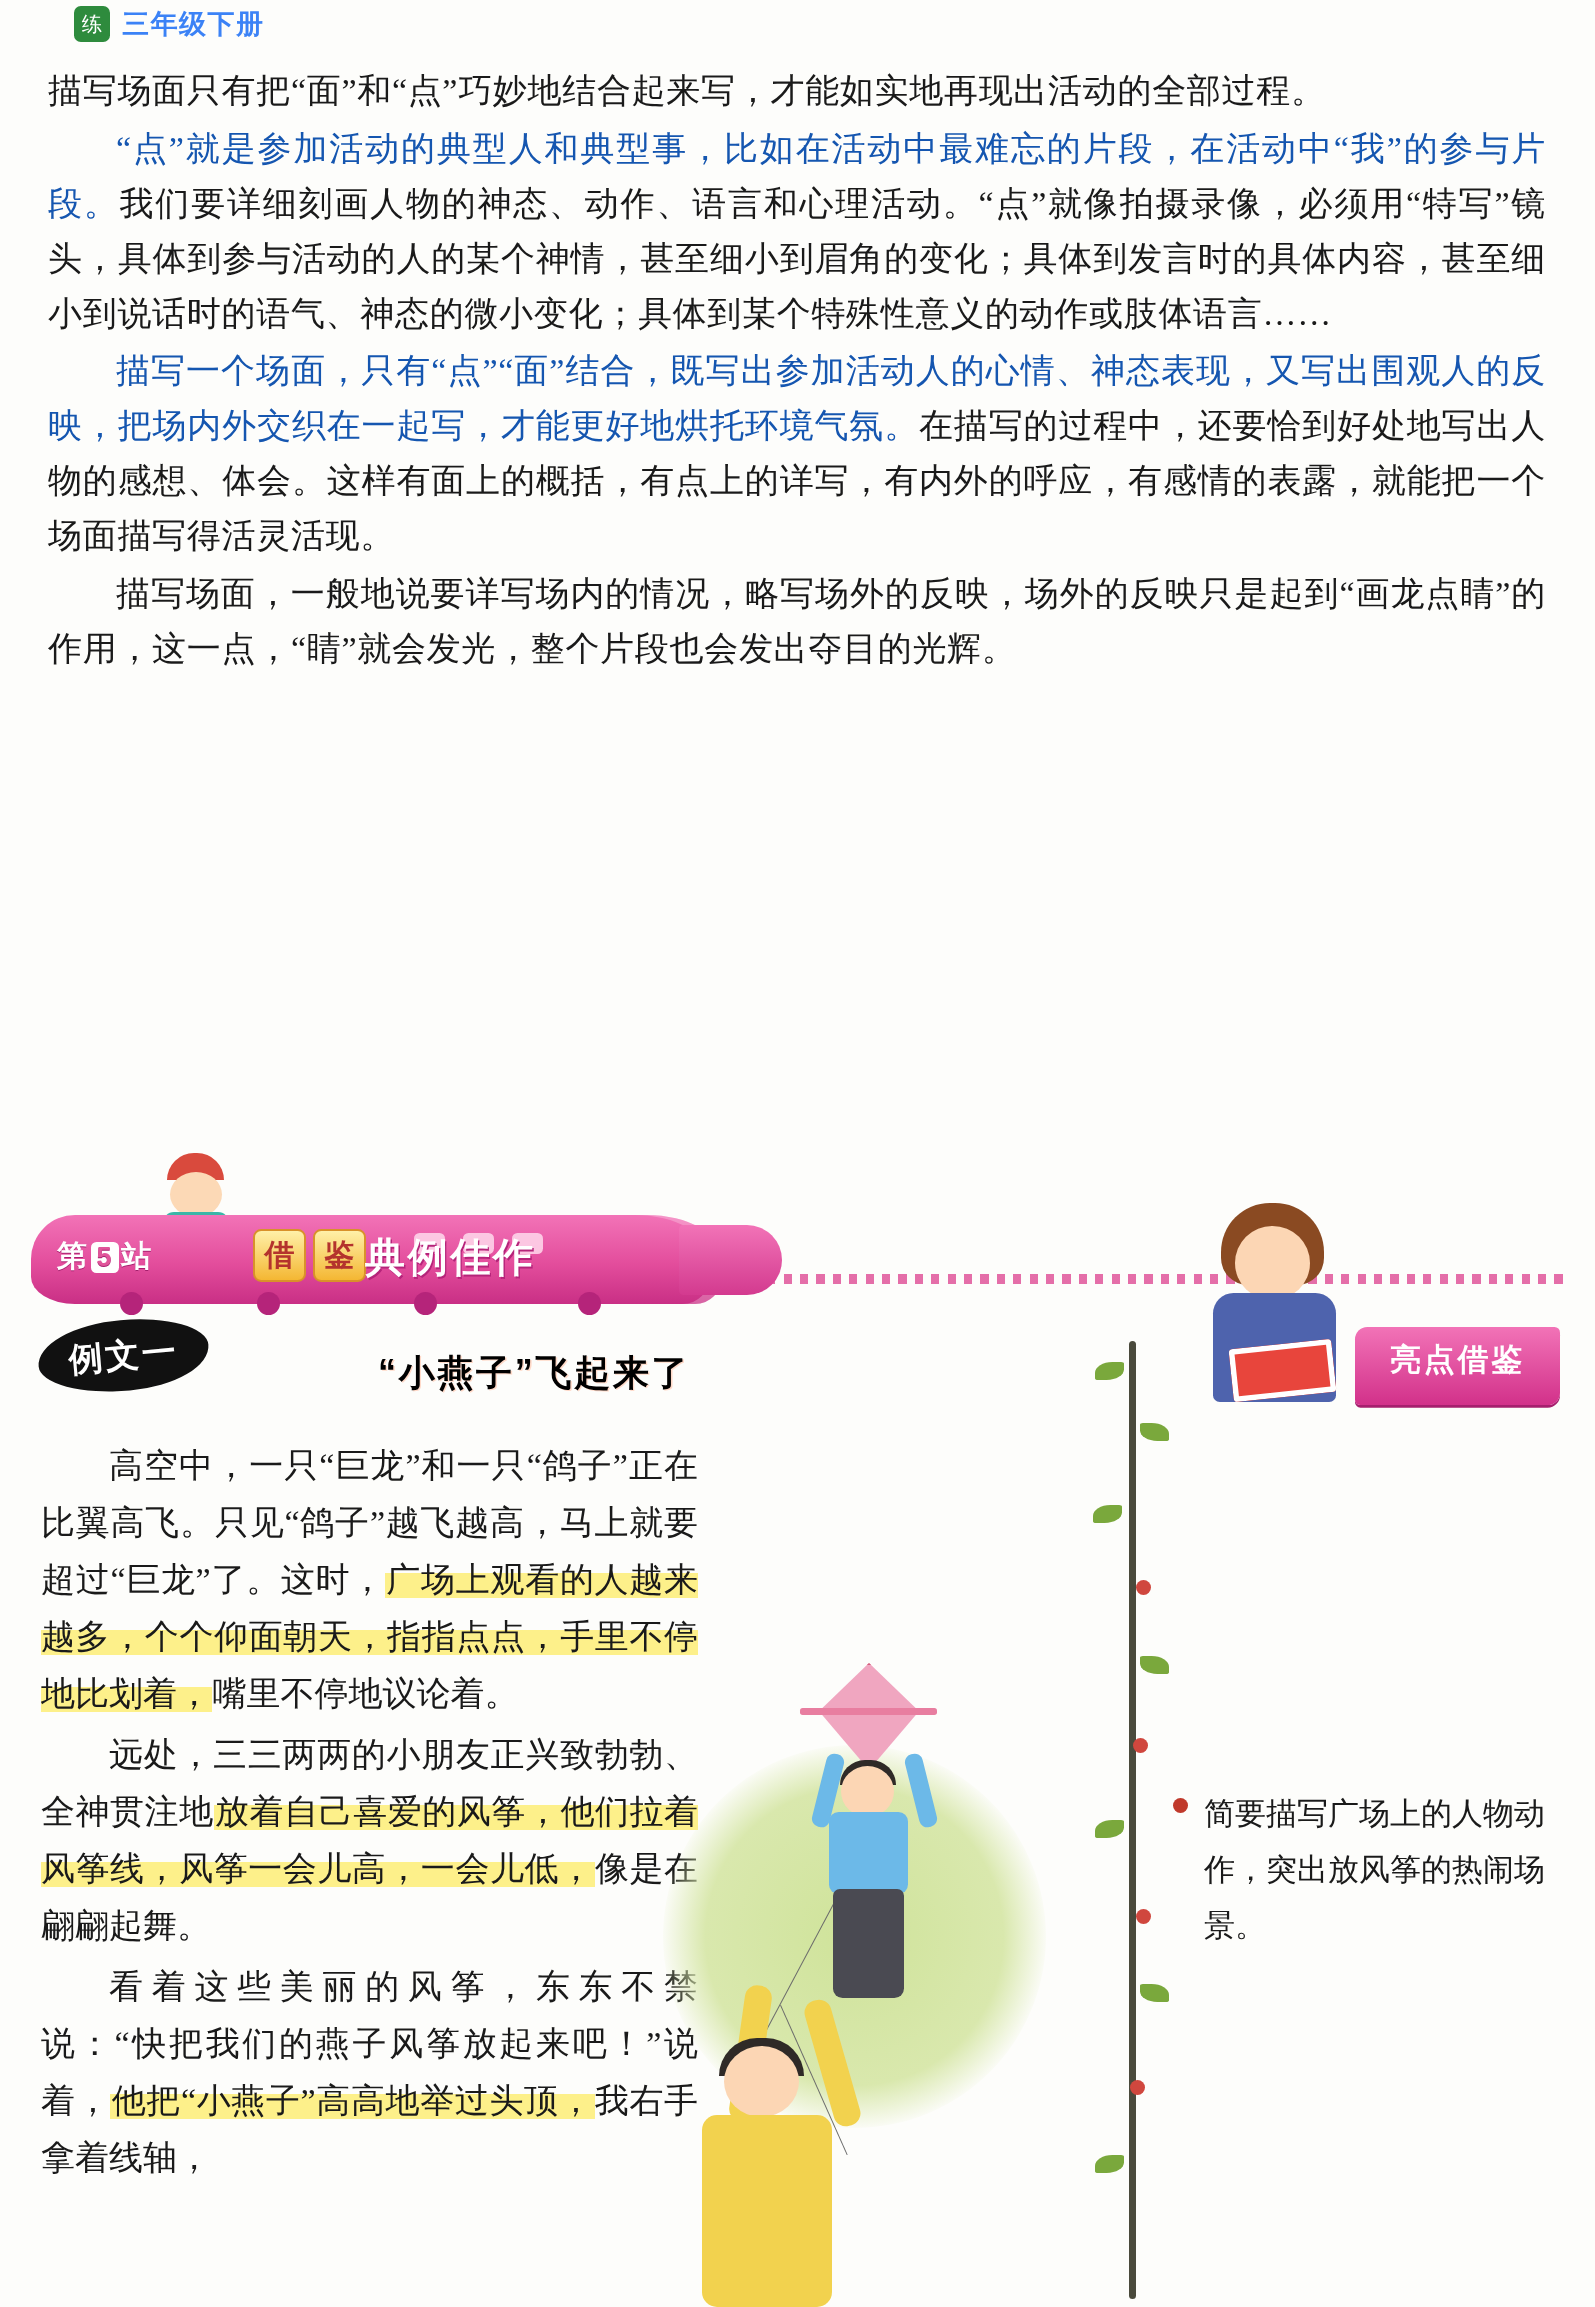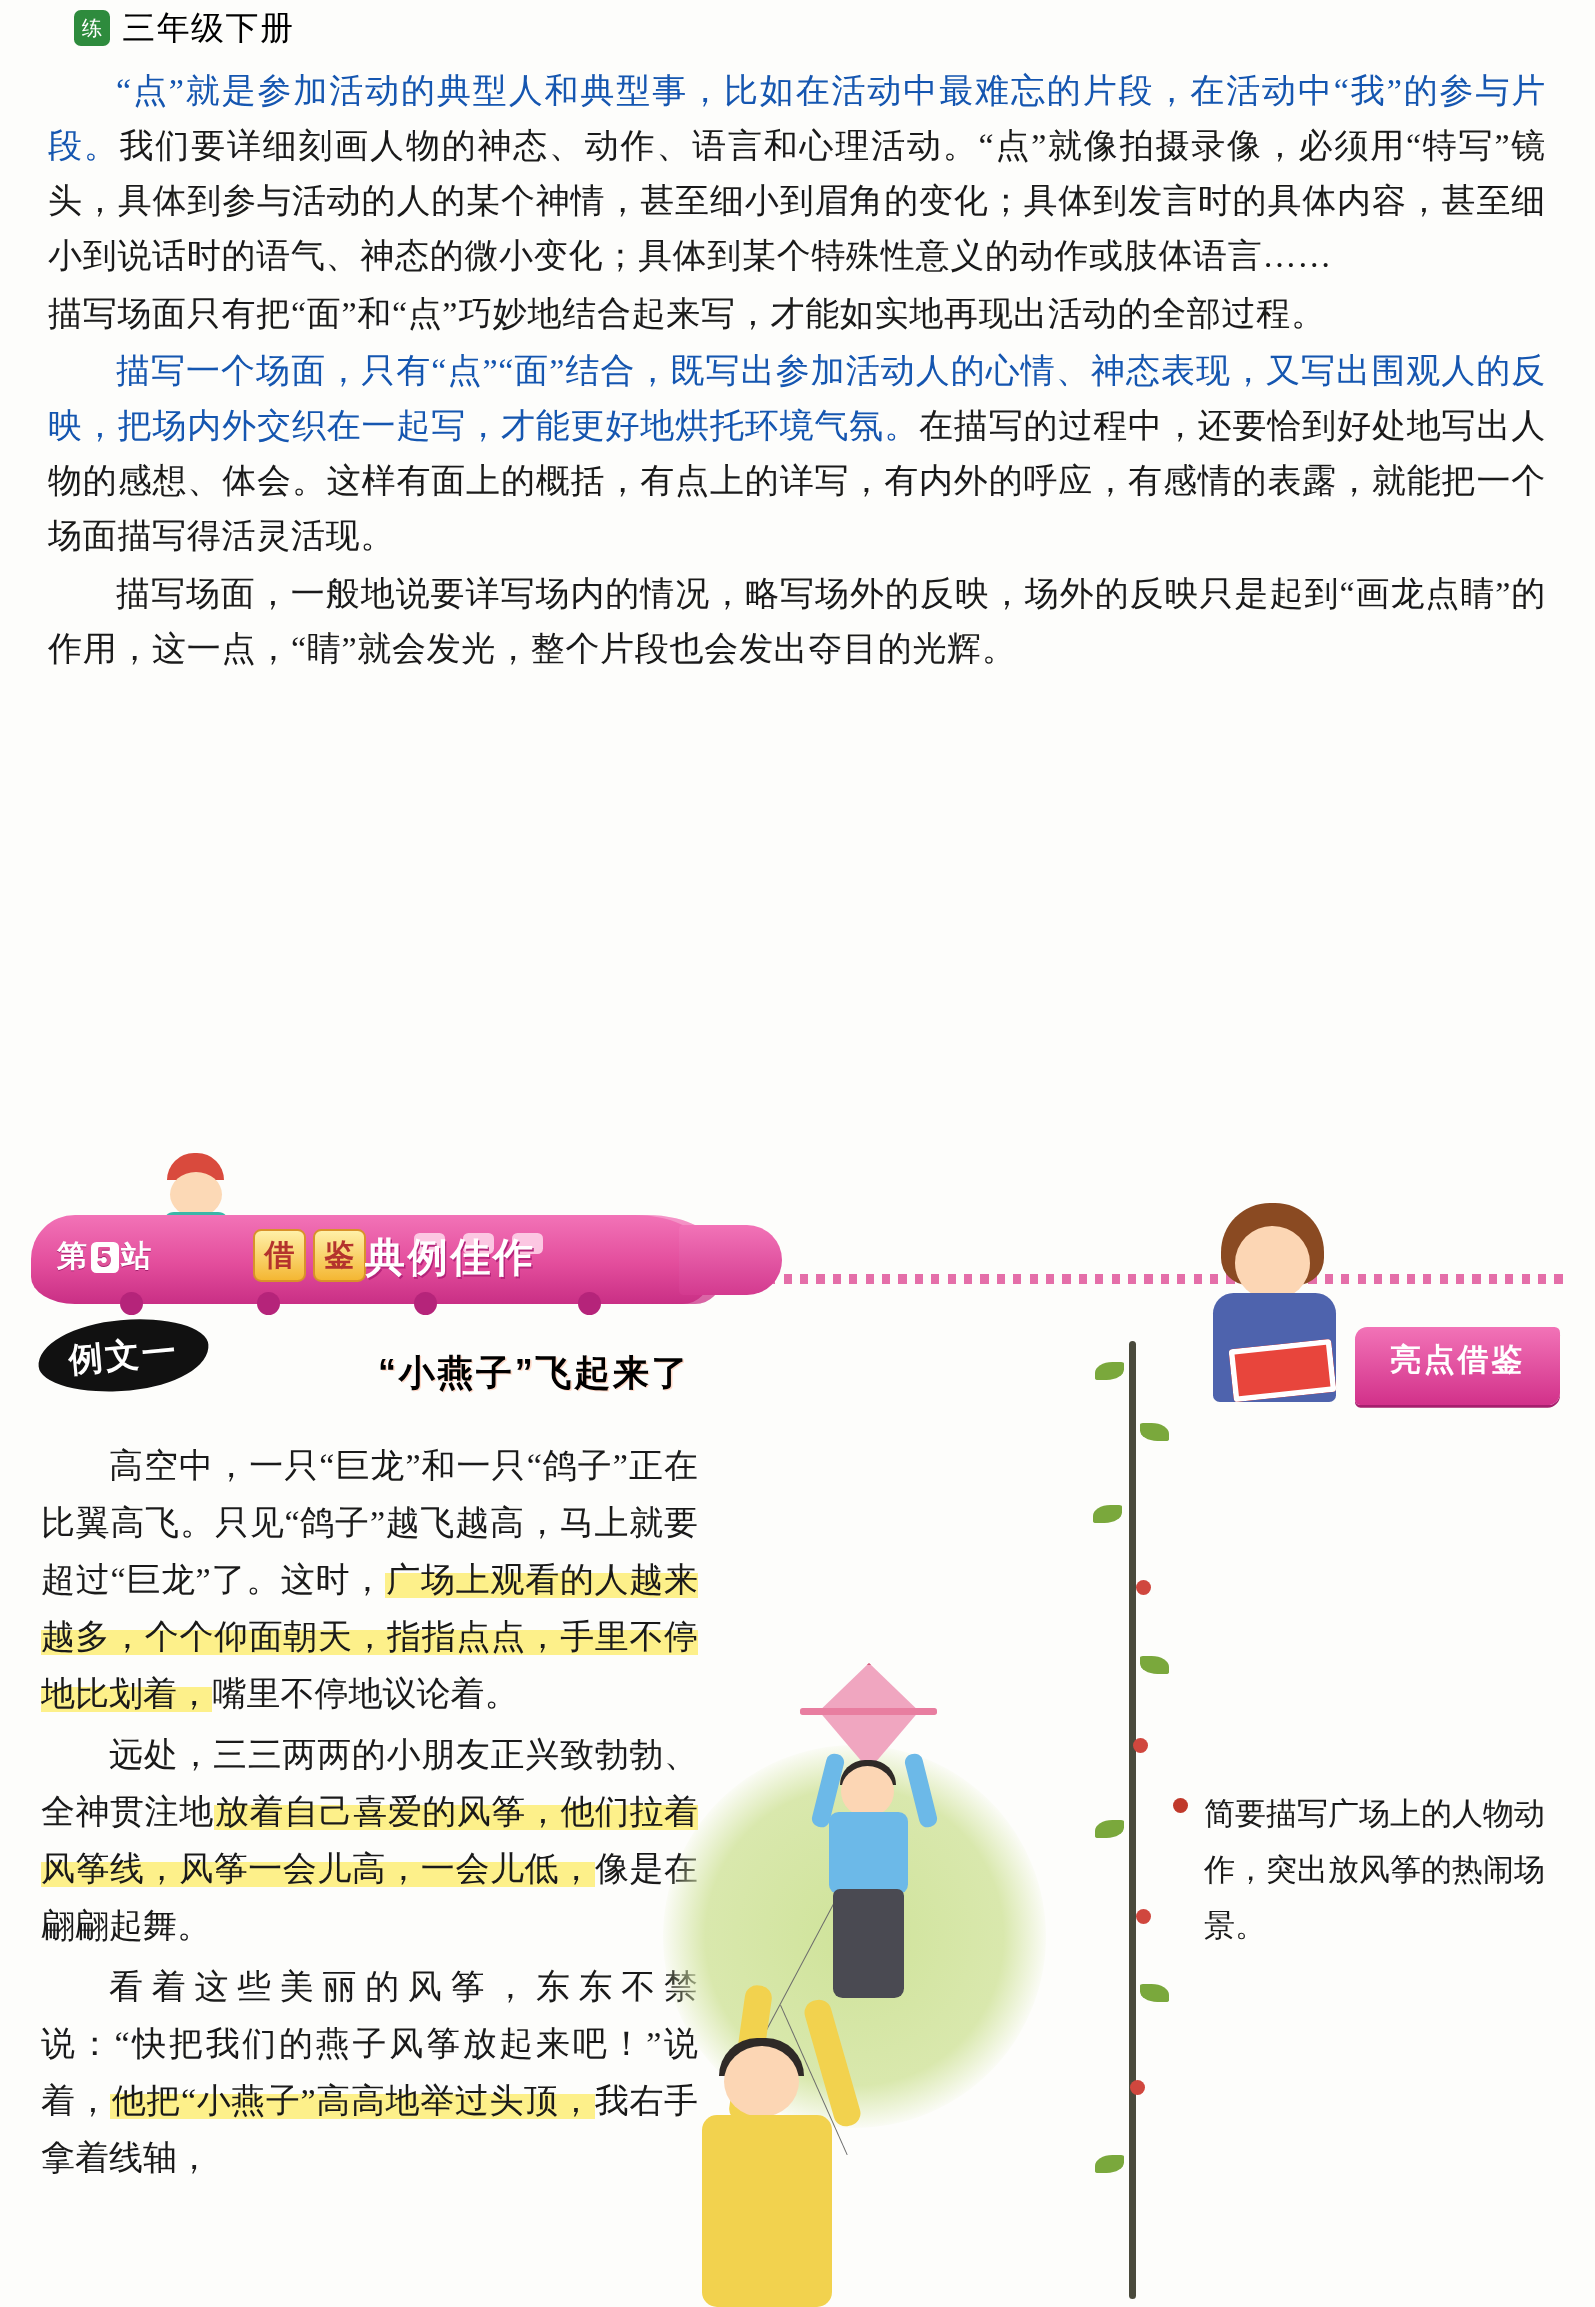--- a/index.html
+++ b/index.html
@@ -35,24 +35,24 @@
     height: 36px;
     border-radius: 6.8px;
     background: #2e8b3d;
     color: #ffffff;
     font-size: 20.5px;
     line-height: 36px;
     text-align: center;
     font-family: "Liberation Sans", sans-serif;
   }
   .header-title {
-    font-size: 33px;
-    color: #000000;
+    font-size: 27px;
+    color: #3b82f6;
     letter-spacing: 1.4px;
-    font-weight: normal;
+    font-weight: bold;
     font-family: "Liberation Sans", sans-serif;
   }
 
   
   .article {
     position: absolute;
     top: 63px;
     left: 48px;
     width: 1498px;
   }
@@ -425,25 +425,25 @@
 <body>
 
 <div class="page">
 
   <div class="header">
     <div class="header-badge">练</div>
     <div class="header-title">三年级下册</div>
   </div>
 
   <div class="article">
+    <p class="para">
+      <span>描写场面只有把“面”和“点”巧妙地结合起来写，才能如实地再现出活动的全部过程。</span>
+    </p>
     <p class="para indent">
       <span class="blue">“点”就是参加活动的典型人和典型事，比如在活动中最难忘的片段，在活动中“我”的参与片段。</span><span>我们要详细刻画人物的神态、动作、语言和心理活动。“点”就像拍摄录像，必须用“特写”镜头，具体到参与活动的人的某个神情，甚至细小到眉角的变化；具体到发言时的具体内容，甚至细小到说话时的语气、神态的微小变化；具体到某个特殊性意义的动作或肢体语言……</span>
-    </p>
-    <p class="para">
-      <span>描写场面只有把“面”和“点”巧妙地结合起来写，才能如实地再现出活动的全部过程。</span>
     </p>
     <p class="para indent">
       <span class="blue">描写一个场面，只有“点”“面”结合，既写出参加活动人的心情、神态表现，又写出围观人的反映，把场内外交织在一起写，才能更好地烘托环境气氛。</span><span>在描写的过程中，还要恰到好处地写出人物的感想、体会。这样有面上的概括，有点上的详写，有内外的呼应，有感情的表露，就能把一个场面描写得活灵活现。</span>
     </p>
     <p class="para indent">
       <span>描写场面，一般地说要详写场内的情况，略写场外的反映，场外的反映只是起到“画龙点睛”的作用，这一点，“睛”就会发光，整个片段也会发出夺目的光辉。</span>
     </p>
   </div>
 
   <div class="wavy-line"></div>

